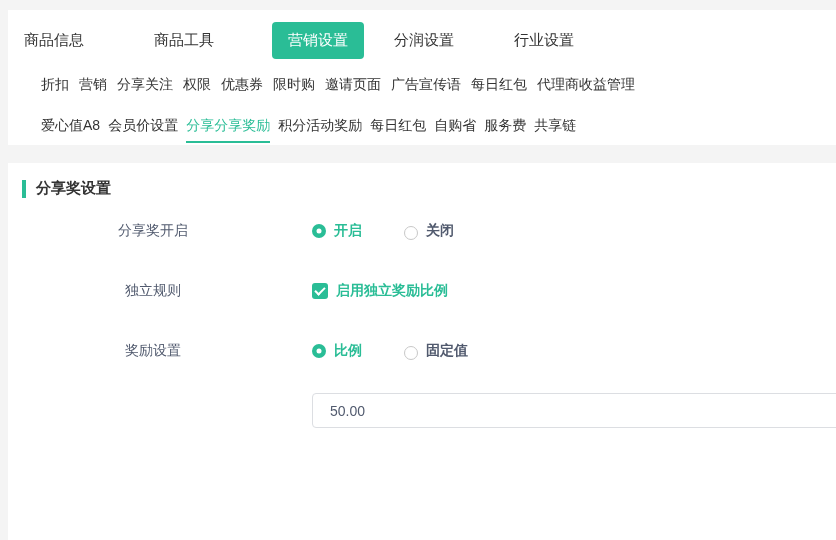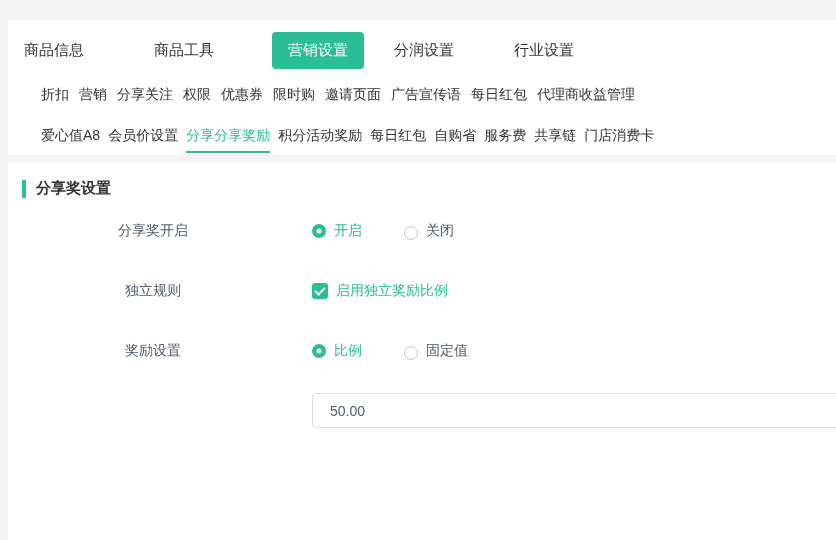--- a/index.html
+++ b/index.html
@@ -3,21 +3,21 @@
 <meta charset="utf-8">
 <style>
   html,body{margin:0;padding:0;}
   body{
     width:836px;height:540px;overflow:hidden;position:relative;
     background:#f4f4f4;
     font-family:"Liberation Sans","DejaVu Sans",sans-serif;
     font-size:14px;color:#333;
   }
   .card{position:absolute;left:8px;right:0;background:#fff;overflow:hidden;}
-  .tabs-card{top:20px;height:135px;}
+  .tabs-card{top:10px;height:135px;}
   .content-card{top:163px;bottom:0;}
 
   
   .main-tabs{display:flex;align-items:center;height:40px;margin:10px 0 0 16px;}
   .main-tab{font-size:15px;color:#333;cursor:pointer;white-space:nowrap;}
   .mt-0{margin-right:70px;}
   .mt-1{margin-right:58px;}
   .mt-2{margin-right:30px;}
   .mt-3{margin-right:60px;}
   .main-tab.active{
@@ -38,21 +38,21 @@
   .section-title{font-weight:bold;font-size:15px;color:#333;}
 
   .form-row{display:flex;align-items:center;}
   .row-1{margin-top:24px;}
   .row-2{margin-top:42px;}
   .row-3{margin-top:42px;}
   .form-label{width:290px;text-align:center;color:#515a6e;flex:none;}
   .controls{display:flex;align-items:center;margin-left:14px;}
   .opt{display:flex;align-items:center;cursor:pointer;}
   .opt + .opt{margin-left:42px;align-items:flex-end;}
-  .opt-label{margin-left:8px;color:#515a6e;}
+  .opt-label{margin-left:8px;color:#515a6e;font-weight:bold;}
   .opt.selected .opt-label{color:#2abd96;}
 
   .radio{width:14px;height:14px;border-radius:50%;box-sizing:border-box;position:relative;flex:none;}
   .radio.on{background:#2abd96;}
   .radio.on::after{
     content:"";position:absolute;left:50%;top:50%;width:5px;height:5px;
     background:#fff;border-radius:50%;transform:translate(-50%,-50%);
   }
   .radio.off{background:#fff;border:1px solid #c8c8c8;}
 
@@ -97,21 +97,20 @@
 
   <div class="sub-tabs rowB">
     <span class="sub-tab">爱心值A8</span>
     <span class="sub-tab">会员价设置</span>
     <span class="sub-tab active">分享分享奖励</span>
     <span class="sub-tab">积分活动奖励</span>
     <span class="sub-tab">每日红包</span>
     <span class="sub-tab">自购省</span>
     <span class="sub-tab">服务费</span>
     <span class="sub-tab">共享链</span>
-    <span class="sub-tab">门店消费卡</span>
   </div>
 
 </div>
 
 <div class="card content-card">
 
   <div class="section-header">
     <span class="section-bar"></span>
     <span class="section-title">分享奖设置</span>
   </div>

